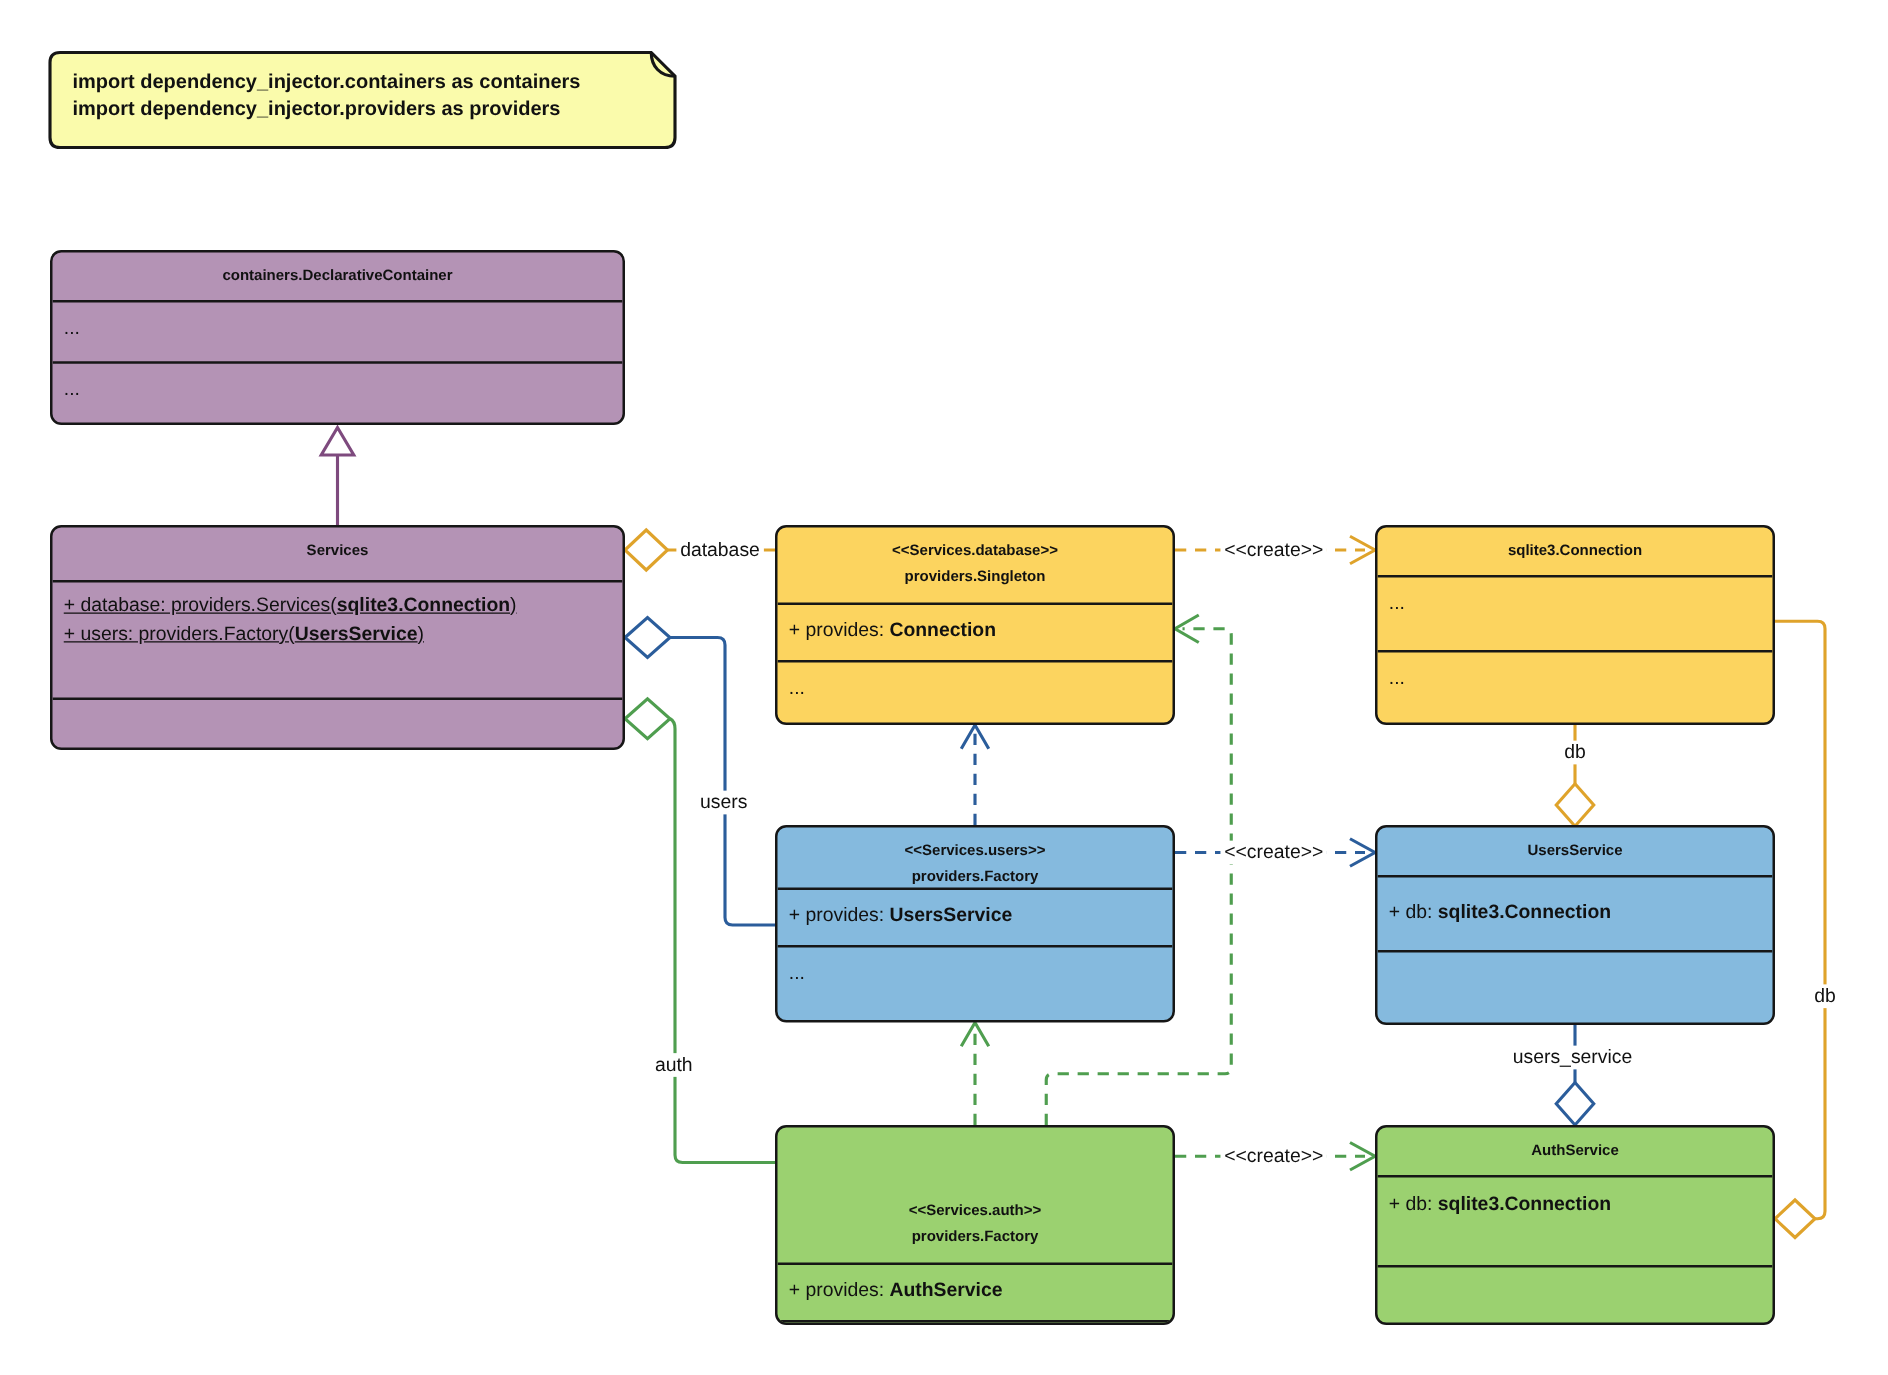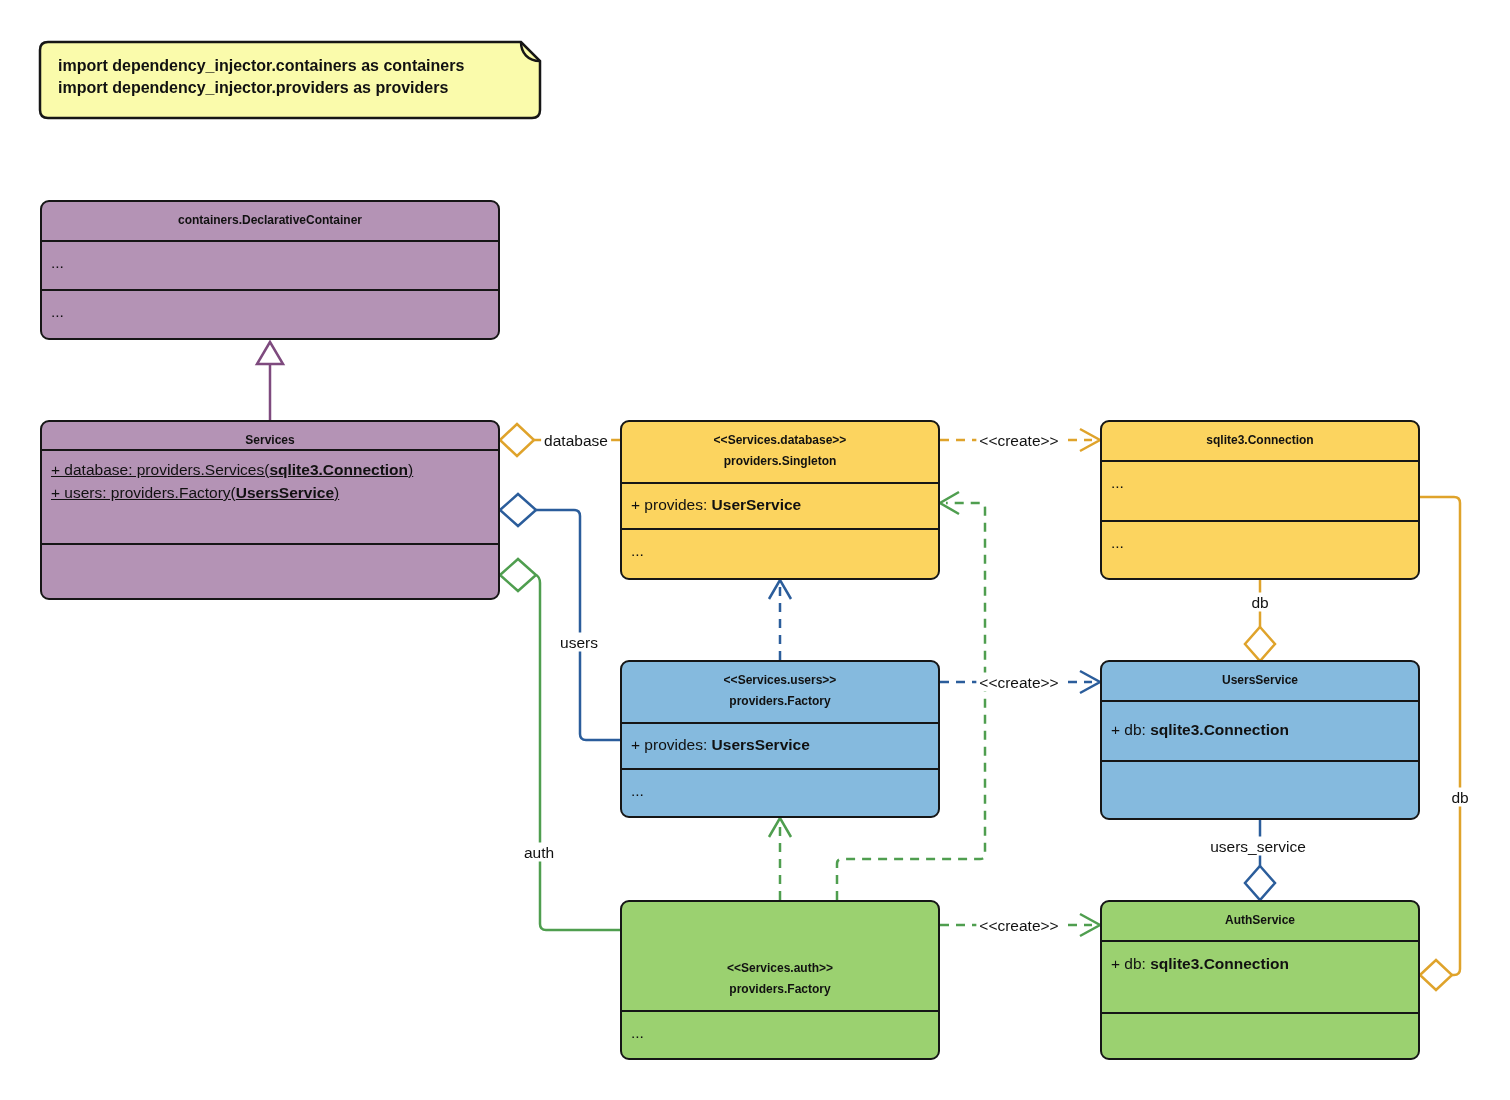--- a/index.html
+++ b/index.html
@@ -129,47 +129,47 @@
     <div>import dependency_injector.providers as providers</div>
   </div>
 
   <div class="uml purple-box" style="left:40px;top:200px;width:460px;height:140px;">
     <div class="title" style="height:38px;">containers.DeclarativeContainer</div>
     <div class="sec" style="height:49px;">...</div>
     <div class="sec" style="height:49px;">...</div>
   </div>
 
   <div class="uml purple-box" style="left:40px;top:420px;width:460px;height:180px;">
-    <div class="title" style="height:27px;">Services</div>
+    <div class="title" style="height:42px;">Services</div>
     <div class="sec u" style="height:94px;padding-top:7px;">
       <div class="attr-line"><span>+ database: providers.Services(</span><span class="b">sqlite3.Connection</span><span>)</span></div>
       <div class="attr-line"><span>+ users: providers.Factory(</span><span class="b">UsersService</span><span>)</span></div>
     </div>
     <div class="sec" style="height:44px;"></div>
   </div>
 
   <div class="uml yellow-box" style="left:620px;top:420px;width:320px;height:160px;">
     <div class="title" style="height:60px;">
       <div>&lt;&lt;Services.database&gt;&gt;</div>
       <div>providers.Singleton</div>
     </div>
     <div class="sec" style="height:46px;">
-      <div class="attr-line"><span>+ provides: </span><span class="b">UserService</span></div>
+      <div class="attr-line"><span>+ provides: </span><span class="b">Connection</span></div>
     </div>
     <div class="sec" style="height:50px;">...</div>
   </div>
 
   <div class="uml yellow-box" style="left:1100px;top:420px;width:320px;height:160px;">
     <div class="title" style="height:38px;">sqlite3.Connection</div>
     <div class="sec" style="height:60px;">...</div>
     <div class="sec" style="height:58px;">...</div>
   </div>
 
   <div class="uml blue-box" style="left:620px;top:660px;width:320px;height:158px;">
-    <div class="title" style="height:60px;border-radius:14px;">
+    <div class="title" style="height:48px;border-radius:14px;">
       <div>&lt;&lt;Services.users&gt;&gt;</div>
       <div>providers.Factory</div>
     </div>
     <div class="sec" style="height:46px;">
       <div class="attr-line"><span>+ provides: </span><span class="b">UsersService</span></div>
     </div>
     <div class="sec" style="height:48px;">...</div>
   </div>
 
   <div class="uml blue-box" style="left:1100px;top:660px;width:320px;height:160px;">
@@ -177,20 +177,23 @@
     <div class="sec" style="height:60px;padding-top:16px;">
       <div class="attr-line"><span>+ db: </span><span class="b">sqlite3.Connection</span></div>
     </div>
     <div class="sec" style="height:58px;"></div>
   </div>
 
   <div class="uml green-box" style="left:620px;top:900px;width:320px;height:160px;">
     <div class="title" style="height:60px;margin-top:48px;">
       <div>&lt;&lt;Services.auth&gt;&gt;</div>
       <div>providers.Factory</div>
+    </div>
+    <div class="sec" style="height:46px;">
+      <div class="attr-line"><span>+ provides: </span><span class="b">AuthService</span></div>
     </div>
     <div class="sec" style="height:50px;">...</div>
   </div>
 
   <div class="uml green-box" style="left:1100px;top:900px;width:320px;height:160px;">
     <div class="title" style="height:38px;">AuthService</div>
     <div class="sec" style="height:72px;padding-top:10px;">
       <div class="attr-line"><span>+ db: </span><span class="b">sqlite3.Connection</span></div>
     </div>
     <div class="sec" style="height:46px;"></div>

